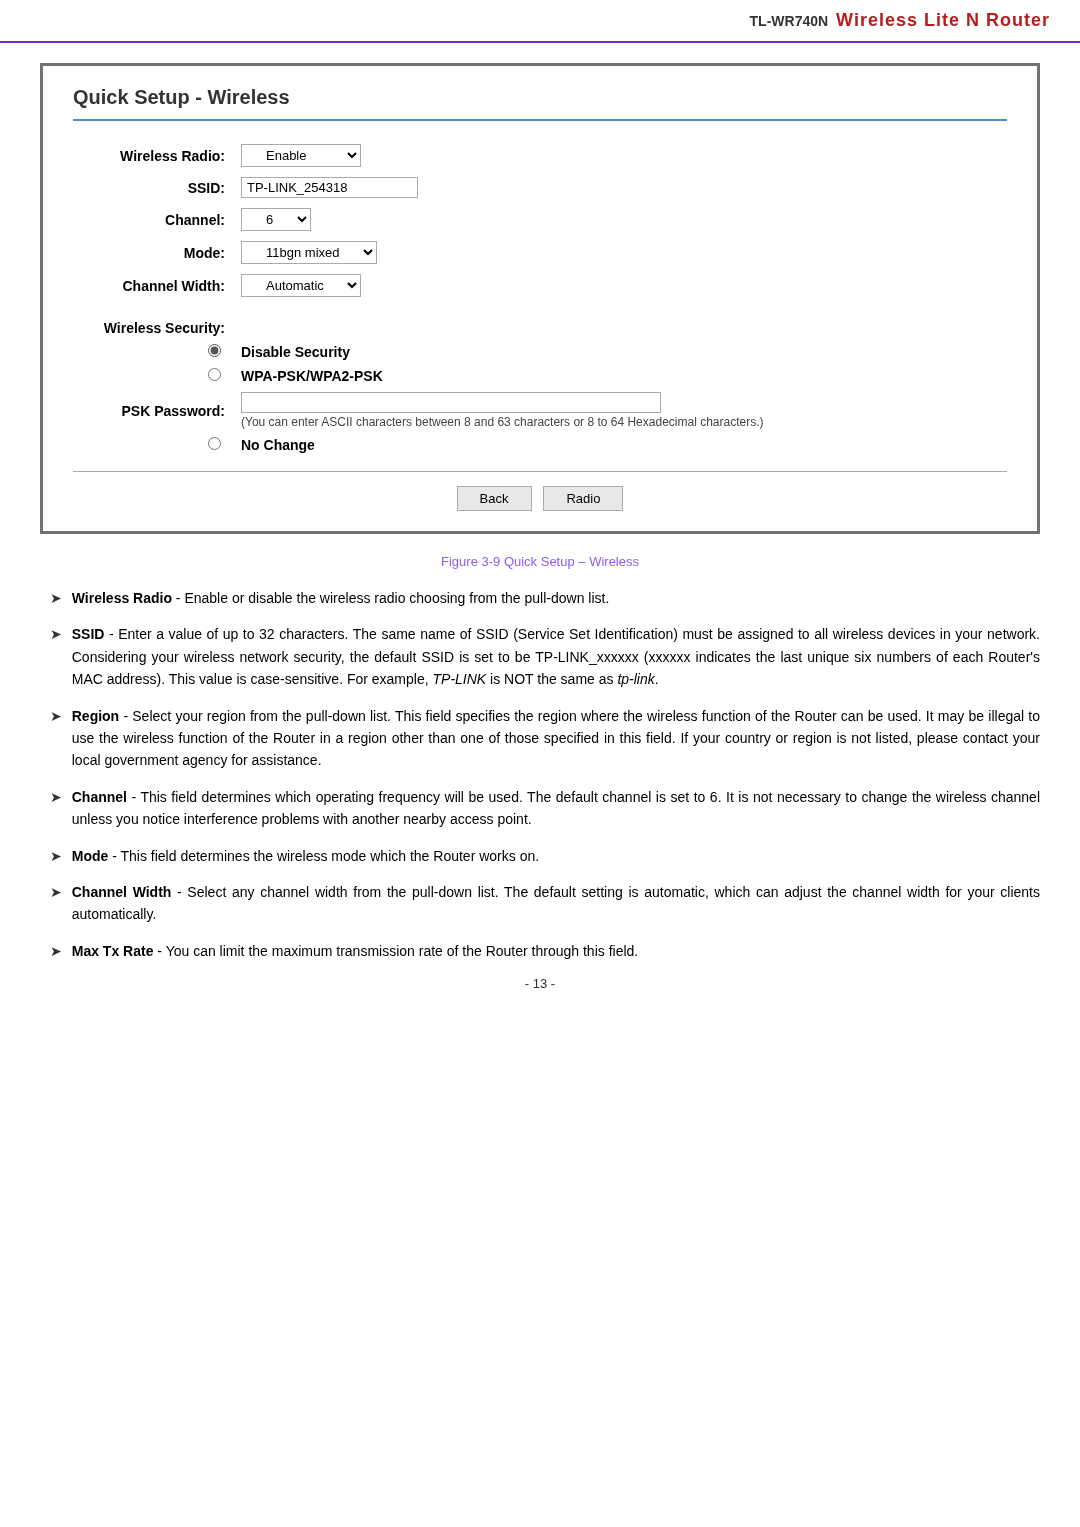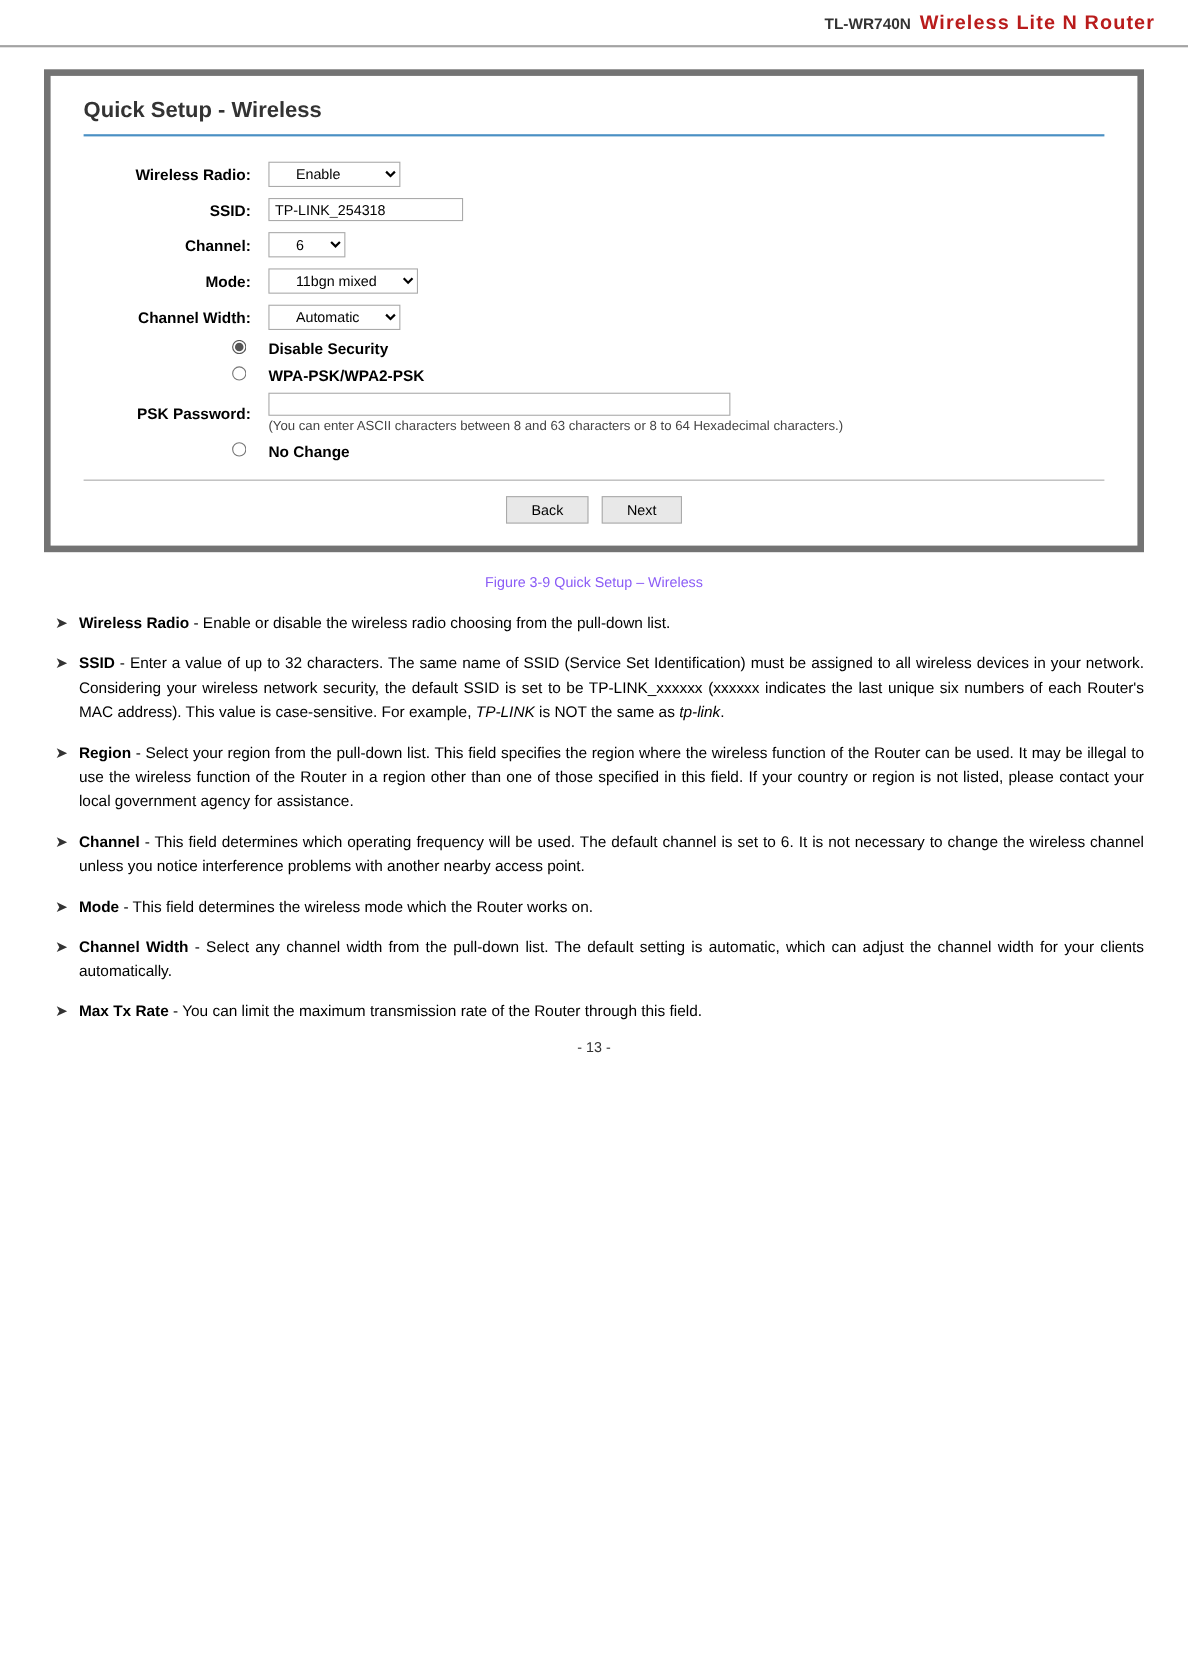--- a/index.html
+++ b/index.html
@@ -11,21 +11,21 @@
       width: 1080px;
       min-height: 1527px;
     }
 
     
     .page-header {
       display: flex;
       justify-content: flex-end;
       align-items: center;
       padding: 10px 30px;
-      border-bottom: 2px solid #a3a3a3;
+      border-bottom: 2px solid #6d28d9;
     }
     .header-model {
       font-weight: bold;
       font-size: 14px;
       color: #333;
       margin-right: 8px;
     }
     .header-title {
       font-size: 18px;
       font-weight: bold;
@@ -33,21 +33,21 @@
       letter-spacing: 1px;
     }
 
     
     .page-content {
       padding: 20px 40px;
     }
 
     
     .setup-box {
-      border: 6px solid #737373;
+      border: 3px solid #737373;
       padding: 20px 30px 20px 30px;
       margin-bottom: 20px;
       background: #fff;
     }
     .setup-title {
       font-size: 20px;
       font-weight: bold;
       color: #333;
       padding-bottom: 10px;
       border-bottom: 2px solid #4a90c4;
@@ -218,20 +218,26 @@
         </tr>
 
         <tr>
           <td class="label-cell">Channel Width:</td>
           <td class="input-cell">
             <select style="min-width:110px;"><option>Automatic</option></select>
           </td>
         </tr>
 
 
+        <tr class="security-label-row">
+          <td class="label-cell" style="padding-top:18px;">
+            <span>Wireless Security:</span>
+          </td>
+          <td></td>
+        </tr>
 
         <tr class="radio-row">
           <td class="label-cell" style="text-align:right; padding-right:12px;">
             <input type="radio" name="security" checked="" style="">
           </td>
           <td class="input-cell">
             <span class="radio-label">Disable Security</span>
           </td>
         </tr>
 
@@ -258,21 +264,21 @@
           </td>
           <td class="input-cell">
             <span class="radio-label">No Change</span>
           </td>
         </tr>
       </tbody>
     </table>
 
     <div class="btn-row">
       <button class="btn">Back</button>
-      <button class="btn">Next</button>
+      <button class="btn">Radio</button>
     </div>
   </div>
 
   <div class="figure-caption">Figure 3-9   Quick Setup – Wireless</div>
 
   <ul class="bullet-list">
     <li>
       <span class="bullet-arrow">➤</span>
       <span class="bullet-text">
         <span class="bullet-term">Wireless Radio</span><span> - Enable or disable the wireless radio choosing from the pull-down list.</span>

